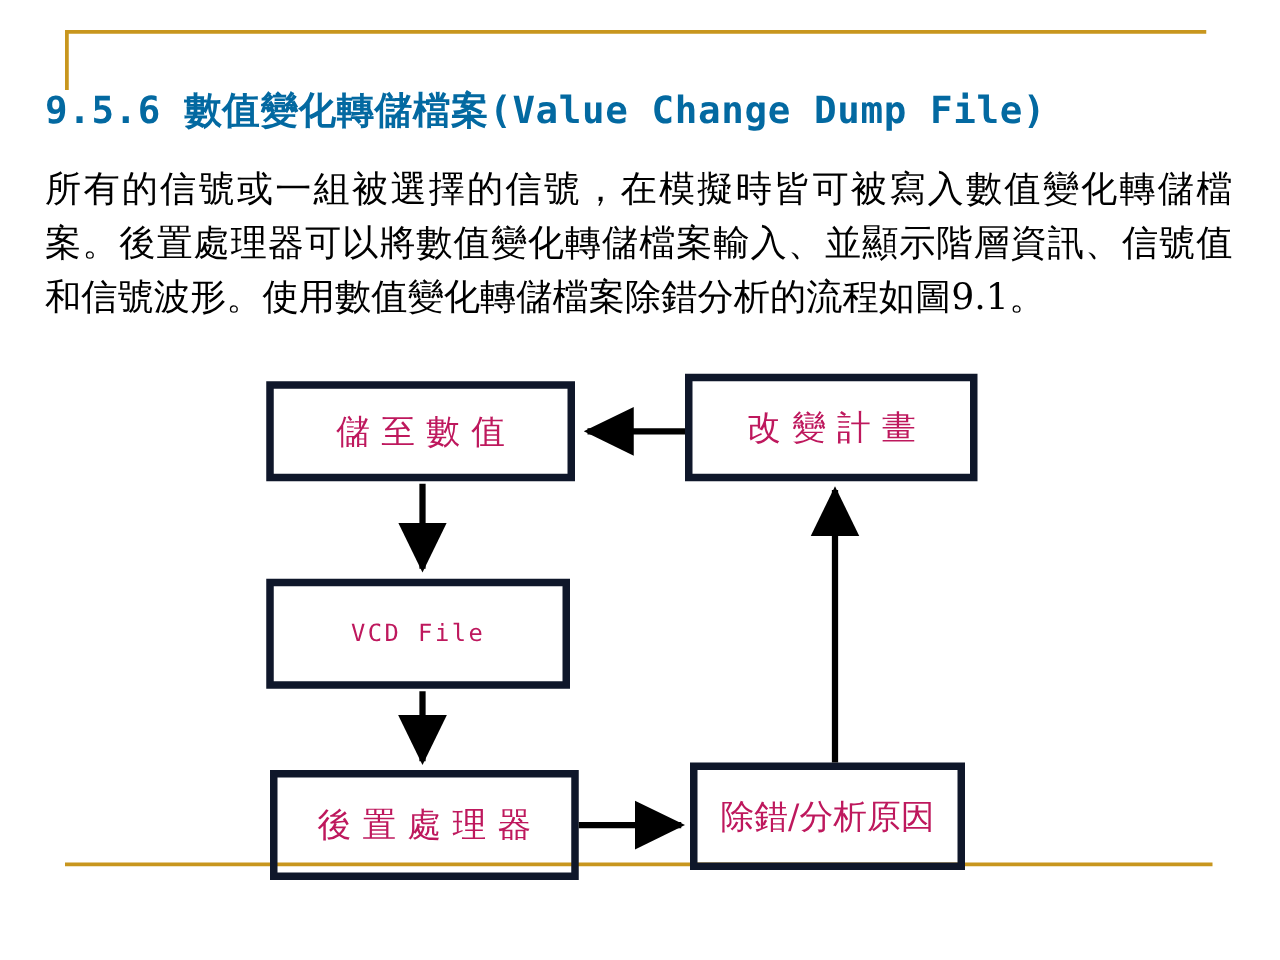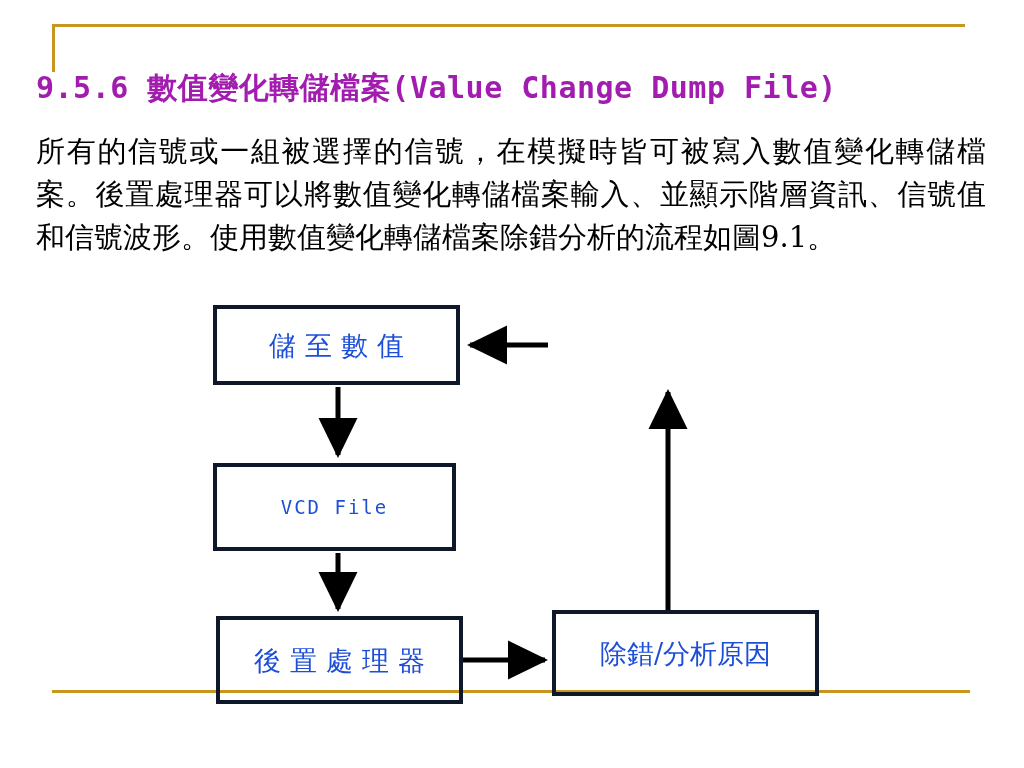--- a/index.html
+++ b/index.html
@@ -43,21 +43,21 @@
   }
 
   
   .slide-title {
     position: absolute;
     left: 36px;
     top: 68px;
     font-family: "DejaVu Sans Mono", "DejaVu Serif", monospace;
     font-size: 30px;
     font-weight: bold;
-    color: #a21caf;
+    color: #0369a1;
     letter-spacing: 0.5px;
     white-space: nowrap;
   }
 
   
   .body-text {
     position: absolute;
     left: 36px;
     top: 130px;
     width: 950px;
@@ -72,27 +72,27 @@
   
   .figure {
     position: absolute;
     left: 0;
     top: 0;
     width: 1024px;
     height: 768px;
   }
   .node {
     position: absolute;
-    border: 4px solid #0f172a;
+    border: 6px solid #0f172a;
     background: transparent;
     box-sizing: border-box;
     display: flex;
     align-items: center;
     justify-content: center;
-    color: #1d4ed8;
+    color: #be185d;
   }
   .node .label {
     font-family: "DejaVu Serif", serif;
     font-size: 27px;
     white-space: nowrap;
     line-height: 1;
   }
   .node .label.spaced {
     letter-spacing: 9px;
     text-indent: 9px;
@@ -100,21 +100,21 @@
   .node .label.mono {
     font-family: "DejaVu Sans Mono", monospace;
     font-size: 19px;
     letter-spacing: 2px;
   }
 
   #node-store      { left: 213px; top: 305px; width: 247px; height: 80px; }
   #node-change     { left: 548px; top: 299px; width: 234px; height: 86px; }
   #node-vcd        { left: 213px; top: 463px; width: 243px; height: 88px; }
   #node-post       { left: 216px; top: 616px; width: 247px; height: 88px; text-align: center; }
-  #node-debug      { left: 552px; top: 610px; width: 267px; height: 86px; }
+  #node-debug      { left: 552px; top: 610px; width: 220px; height: 86px; }
 
   .arrows {
     position: absolute;
     left: 0;
     top: 0;
     width: 1024px;
     height: 768px;
     pointer-events: none;
   }
 
@@ -141,20 +141,23 @@
   <div class="slide-title">9.5.6 數值變化轉儲檔案(Value Change Dump File)</div>
 
   <div class="body-text">所有的信號或一組被選擇的信號，在模擬時皆可被寫入數值變化轉儲檔案。後置處理器可以將數值變化轉儲檔案輸入、並顯示階層資訊、信號值和信號波形。使用數值變化轉儲檔案除錯分析的流程如圖9.1。</div>
 
   <div class="figure">
 
     <div class="node" id="node-store">
       <span class="label spaced">儲至數值</span>
     </div>
 
+    <div class="node" id="node-change">
+      <span class="label spaced">改變計畫</span>
+    </div>
 
     <div class="node" id="node-vcd">
       <span class="label mono">VCD File</span>
     </div>
 
     <div class="node" id="node-post">
       <span class="label spaced">後置處理器</span>
     </div>
 
     <div class="node" id="node-debug">

